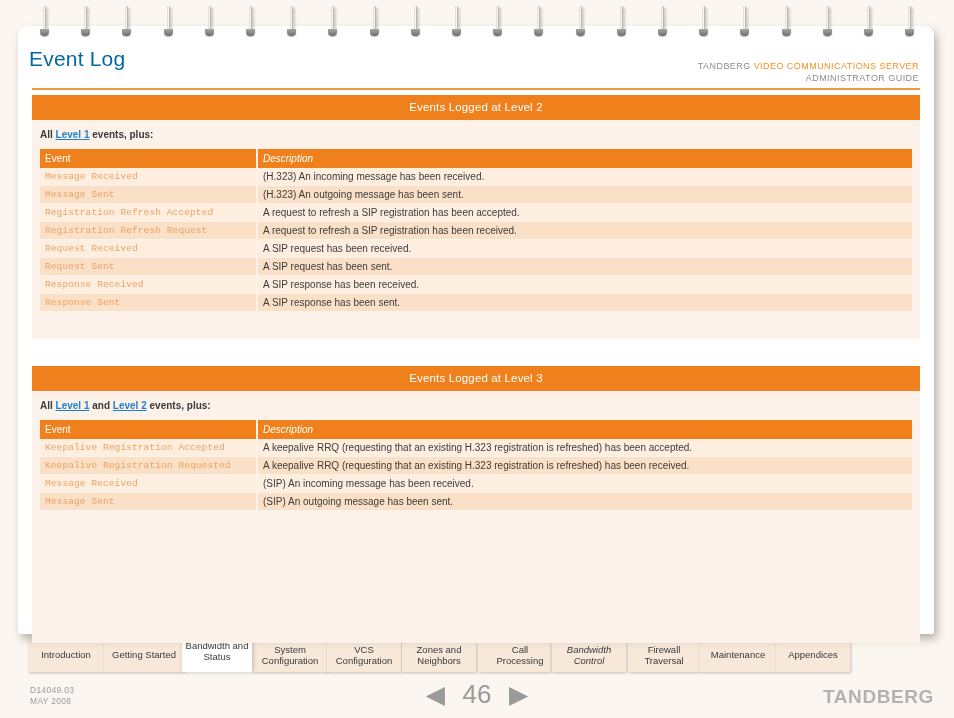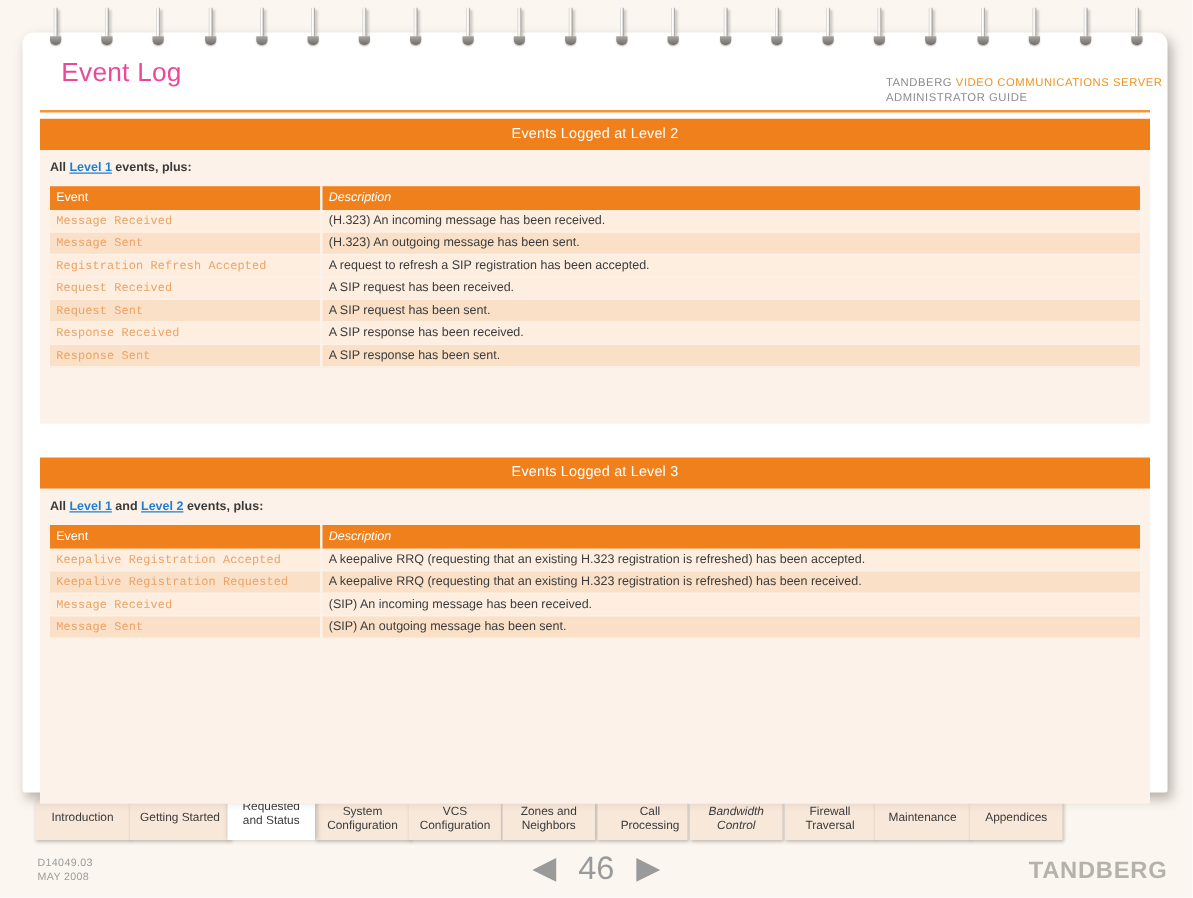--- a/index.html
+++ b/index.html
@@ -78,29 +78,28 @@
     position: absolute;
     left: 0; top: 0;
     width: 916px;
     height: 64px;
   }
   #page-title {
     position: absolute;
     left: 11px;
     top: 21px;
     font-size: 21px;
-    color: #ec4899;
+    color: #0369a1;
     letter-spacing: 0.2px;
-    margin-left: 20px;
   }
   #brand-block {
     position: absolute;
-    right: 4px;
+    right: 15px;
     top: 34px;
-    text-align: left;
+    text-align: right;
     line-height: 12px;
   }
   .brand-line1 { font-size: 9px; color: #8c8c8c; letter-spacing: 0.45px; }
   .brand-line1 .hl { color: #f0921f; }
   .brand-line2 { font-size: 9px; color: #8c8c8c; letter-spacing: 0.45px; }
 
   #header-rule {
     position: absolute;
     left: 14px;
     top: 62px;
@@ -411,20 +410,24 @@
                 <td>(H.323) An incoming message has been received.</td>
               </tr>
               <tr class="r-even">
                 <td class="evt-name col-event">Message Sent</td>
                 <td>(H.323) An outgoing message has been sent.</td>
               </tr>
               <tr class="r-odd">
                 <td class="evt-name col-event">Registration Refresh Accepted</td>
                 <td>A request to refresh a SIP registration has been accepted.</td>
               </tr>
+              <tr class="r-even">
+                <td class="evt-name col-event">Registration Refresh Request</td>
+                <td>A request to refresh a SIP registration has been received.</td>
+              </tr>
               <tr class="r-odd">
                 <td class="evt-name col-event">Request Received</td>
                 <td>A SIP request has been received.</td>
               </tr>
               <tr class="r-even">
                 <td class="evt-name col-event">Request Sent</td>
                 <td>A SIP request has been sent.</td>
               </tr>
               <tr class="r-odd">
                 <td class="evt-name col-event">Response Received</td>
@@ -475,21 +478,21 @@
 </div>
 
 <div id="tabbar">
     <div class="tab" style="left: 28px; width: 76px;">
       <span>Introduction</span>
     </div>
     <div class="tab" style="left: 104px; width: 80px;">
       <span>Getting Started</span>
     </div>
     <div class="tab active" style="left: 182px; width: 70px;">
-      <span>Requested and Status</span>
+      <span>Bandwidth and Status</span>
     </div>
     <div class="tab" style="left: 252px; width: 76px;">
       <span>System Configuration</span>
     </div>
     <div class="tab" style="left: 327px; width: 74px;">
       <span>VCS Configuration</span>
     </div>
     <div class="tab" style="left: 402px; width: 74px; justify-content: flex-end;">
       <span>Zones and Neighbors</span>
     </div>

